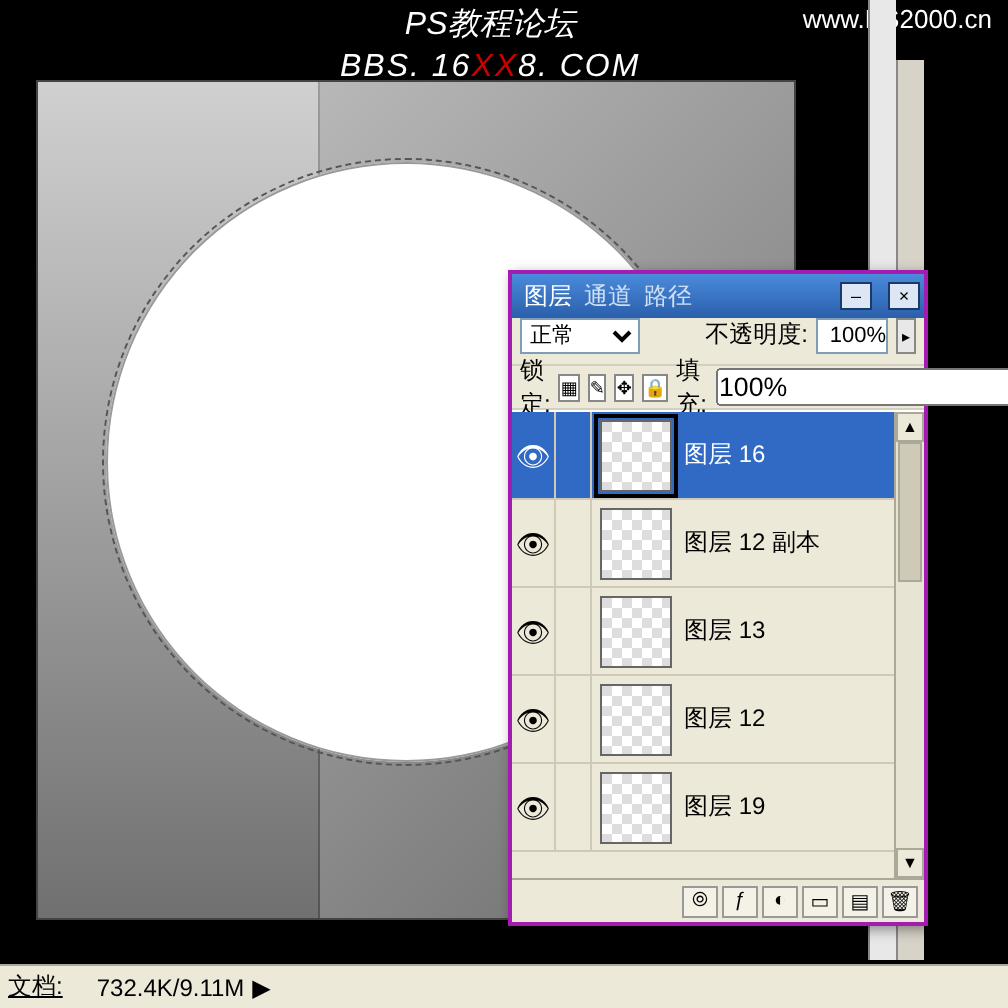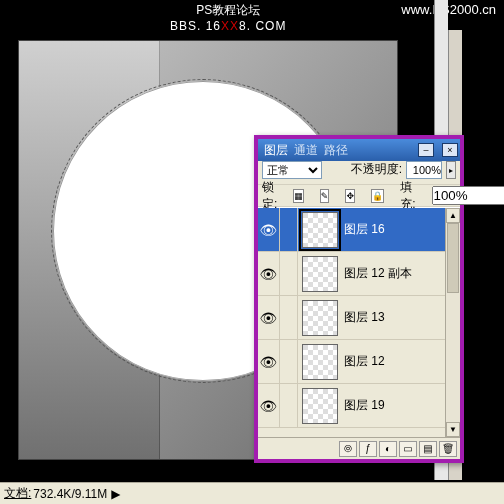--- a/index.html
+++ b/index.html
@@ -1,41 +1,41 @@
 <!DOCTYPE html>
 <html><head>
 <meta charset="utf-8">
 <style>
 *{box-sizing:border-box;margin:0;padding:0;font-family:"Microsoft YaHei",SimSun,sans-serif;}
 body{width:504px;height:504px;background:#000;position:relative;overflow:hidden;}
-.watermark-top{position:absolute;top:2px;left:170px;color:#fff;font-size:12px;text-align:center;}
+.watermark-top{position:absolute;top:2px;left:170px;color:#fff;font-size:16px;text-align:center;font-style:italic;}
 .watermark-top .line2{font-family:monospace;letter-spacing:1px;}
 .watermark-top .line2 .red{color:#c00;}
 .watermark-url{position:absolute;top:2px;right:8px;color:#fff;font-size:13px;font-family:Arial;}
 .canvas-area{position:absolute;top:40px;left:18px;width:380px;height:420px;background:linear-gradient(135deg,#c8c8c8,#6a6a6a);border:1px solid #444;}
 .canvas-area::before{content:"";position:absolute;top:0;left:0;width:140px;height:100%;border-right:1px solid rgba(0,0,0,.25);background:linear-gradient(180deg,#d0d0d0,#707070);}
 .circle-cut{position:absolute;top:40px;left:34px;width:300px;height:300px;border-radius:50%;background:#fff;box-shadow:inset 0 0 0 1px #999;}
 .circle-sel{position:absolute;top:38px;left:32px;width:304px;height:304px;border-radius:50%;border:1px dashed #555;}
 .vruler{position:absolute;top:0;right:56px;width:14px;height:480px;background:#e8e8e8;border-left:1px solid #888;}
 .scrollbar{position:absolute;top:30px;right:42px;width:14px;height:450px;background:#d8d3c8;border-left:1px solid #888;}
 .statusbar{position:absolute;bottom:0;left:0;width:100%;height:22px;background:#ece9d8;border-top:1px solid #aca899;display:flex;align-items:center;font-size:12px;color:#000;padding-left:4px;}
-.statusbar .lbl{margin-right:2px;text-decoration:underline;}
-.panel{position:absolute;top:135px;left:254px;width:210px;height:328px;background:#ece9d8;border:4px solid #a21caf;box-shadow:2px 2px 6px rgba(0,0,0,.4);}
+.statusbar .lbl{margin-right:17px;text-decoration:underline;}
+.panel{position:absolute;top:135px;left:254px;width:210px;height:328px;background:#ece9d8;border:2px solid #a21caf;box-shadow:2px 2px 6px rgba(0,0,0,.4);}
 .panel-title{height:22px;background:linear-gradient(#4a8bdb,#2a5fab);display:flex;align-items:center;color:#fff;font-size:12px;padding-left:6px;gap:6px;}
 .panel-title .tab{color:#cfe0f5;cursor:default;}
 .panel-title .tab.active{color:#fff;}
 .panel-title .spacer{flex:1;}
 .panel-title .btn{width:16px;height:14px;background:#dce6f5;border:1px solid #1a3a6a;margin-right:2px;display:flex;align-items:center;justify-content:center;font-size:9px;color:#000;}
 .panel-row{height:24px;display:flex;align-items:flex-start;padding:0 4px;font-size:12px;border-bottom:1px solid #d4d0c0;gap:4px;}
 .panel-row select,.panel-row input{font-size:11px;height:18px;border:1px solid #7f9db9;background:#fff;}
 .panel-row select{width:60px;}
 .panel-row .olabel{margin-left:auto;}
 .panel-row input.pct{width:36px;text-align:right;}
 .tri{width:10px;height:18px;border:1px solid #888;background:#e8e8e8;display:flex;align-items:center;justify-content:center;font-size:8px;}
-.lockrow{height:22px;display:flex;align-items:center;padding:0 4px;font-size:12px;gap:16px;border-bottom:1px solid #d4d0c0;}
+.lockrow{height:22px;display:flex;align-items:center;padding:0 4px;font-size:12px;gap:4px;border-bottom:1px solid #d4d0c0;}
 .lockrow .ico{width:14px;height:14px;border:1px solid #888;background:#fff;font-size:9px;display:flex;align-items:center;justify-content:center;}
 .layer-list{height:calc(100% - 22px - 24px - 22px - 22px);overflow:hidden;background:#ece9d8;border-top:1px solid #fff;display:flex;}
 .layer-scroll{flex:1;}
 .layer-item{display:flex;align-items:center;height:44px;border-bottom:1px solid #cfcab8;}
 .vis{width:22px;height:100%;border-right:1px solid #cfcab8;display:flex;align-items:center;justify-content:center;font-size:14px;}
 .linkcol{width:18px;height:100%;border-right:1px solid #cfcab8;}
 .thumb{width:36px;height:36px;margin:0 4px;border:1px solid #666;background:repeating-conic-gradient(#fff 0 25%,#ddd 0 50%) 0 0/10px 10px;position:relative;}
 .thumb.selected{outline:2px solid #000;outline-offset:1px;}
 .lname{font-size:12px;flex:1;padding-left:2px;}
 .layer-item.active{background:#316ac5;color:#fff;}

